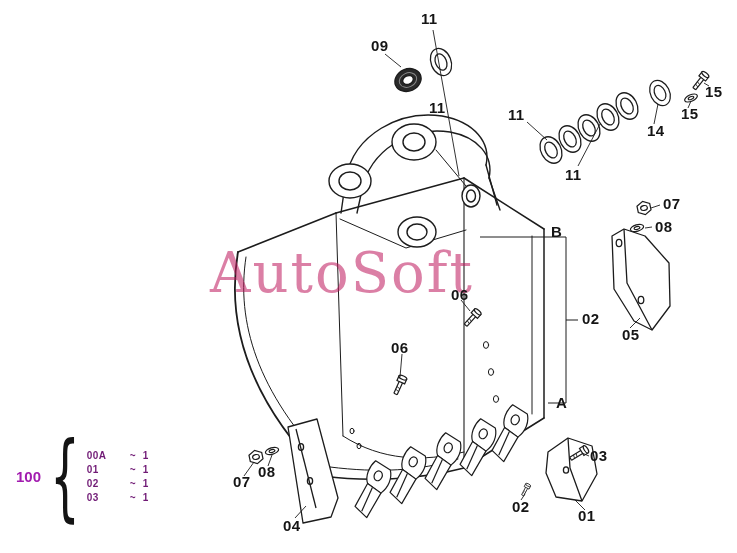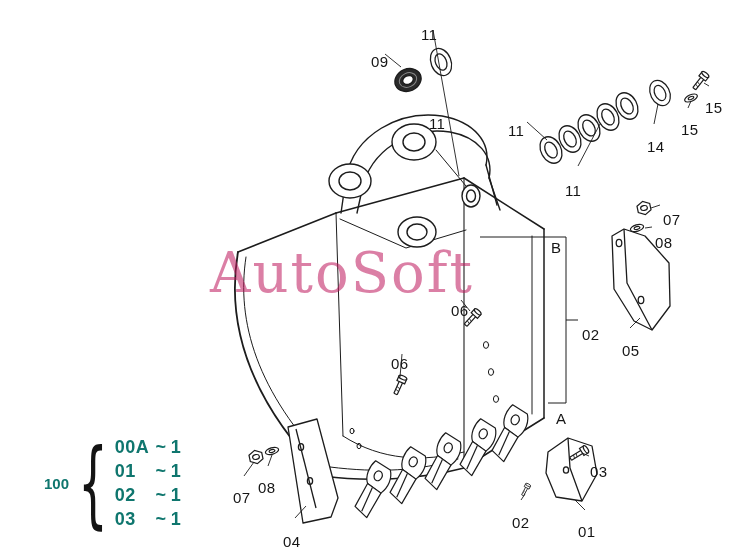--- a/index.html
+++ b/index.html
@@ -9,28 +9,27 @@
     position: relative;
     width: 737px;
     height: 553px;
     background: #ffffff;
     overflow: hidden;
     font-family: "Liberation Sans", sans-serif;
   }
   .stage svg { position: absolute; left: 0; top: 0; }
   .callout {
     position: absolute;
-    font-weight: 400;
+    font-weight: 700;
     font-size: 15px;
     color: #151515;
     letter-spacing: .3px;
     line-height: 1;
     cursor: pointer;
     user-select: none;
-    margin-top: 16px;
   }
   .watermark {
     position: absolute;
     left: 210px;
     top: 240px;
     font-family: "DejaVu Serif", serif;
     font-size: 56px;
     color: #be185d;
     opacity: .55;
     letter-spacing: 2px;
@@ -38,33 +37,33 @@
     user-select: none;
     white-space: nowrap;
   }
   .legend {
     position: absolute;
     left: 16px;
     top: 437px;
     display: flex;
     align-items: center;
   }
-  .legend-group { font-weight: 700; font-size: 15px; color: #0f766e; margin-left: 28px; }
+  .legend-group { font-weight: 700; font-size: 15px; color: #a21caf; }
   .legend-brace {
     display: inline-block;
     font-family: "DejaVu Sans", sans-serif;
     font-size: 94px;
     font-weight: 400;
     color: #141414;
     line-height: .85;
     transform: scaleX(.5);
     margin: 0 -8px 0 -6px;
   }
   .legend-items { display: flex; flex-direction: column; gap: 3px; }
-  .legend-row { display: flex; font-weight: 700; font-size: 18px; color: #0f766e; letter-spacing: .4px; justify-content: center; }
+  .legend-row { display: flex; font-weight: 700; font-size: 10px; color: #701a75; letter-spacing: .4px; justify-content: center; }
   .legend-part { width: 36px; }
   .legend-sep  { width: 20px; text-align: center; }
   .legend-qty  { width: 14px; }
 </style>
 </head>
 <body>
 
 <div class="stage">
 
   <svg width="737" height="553" viewBox="0 0 737 553">

